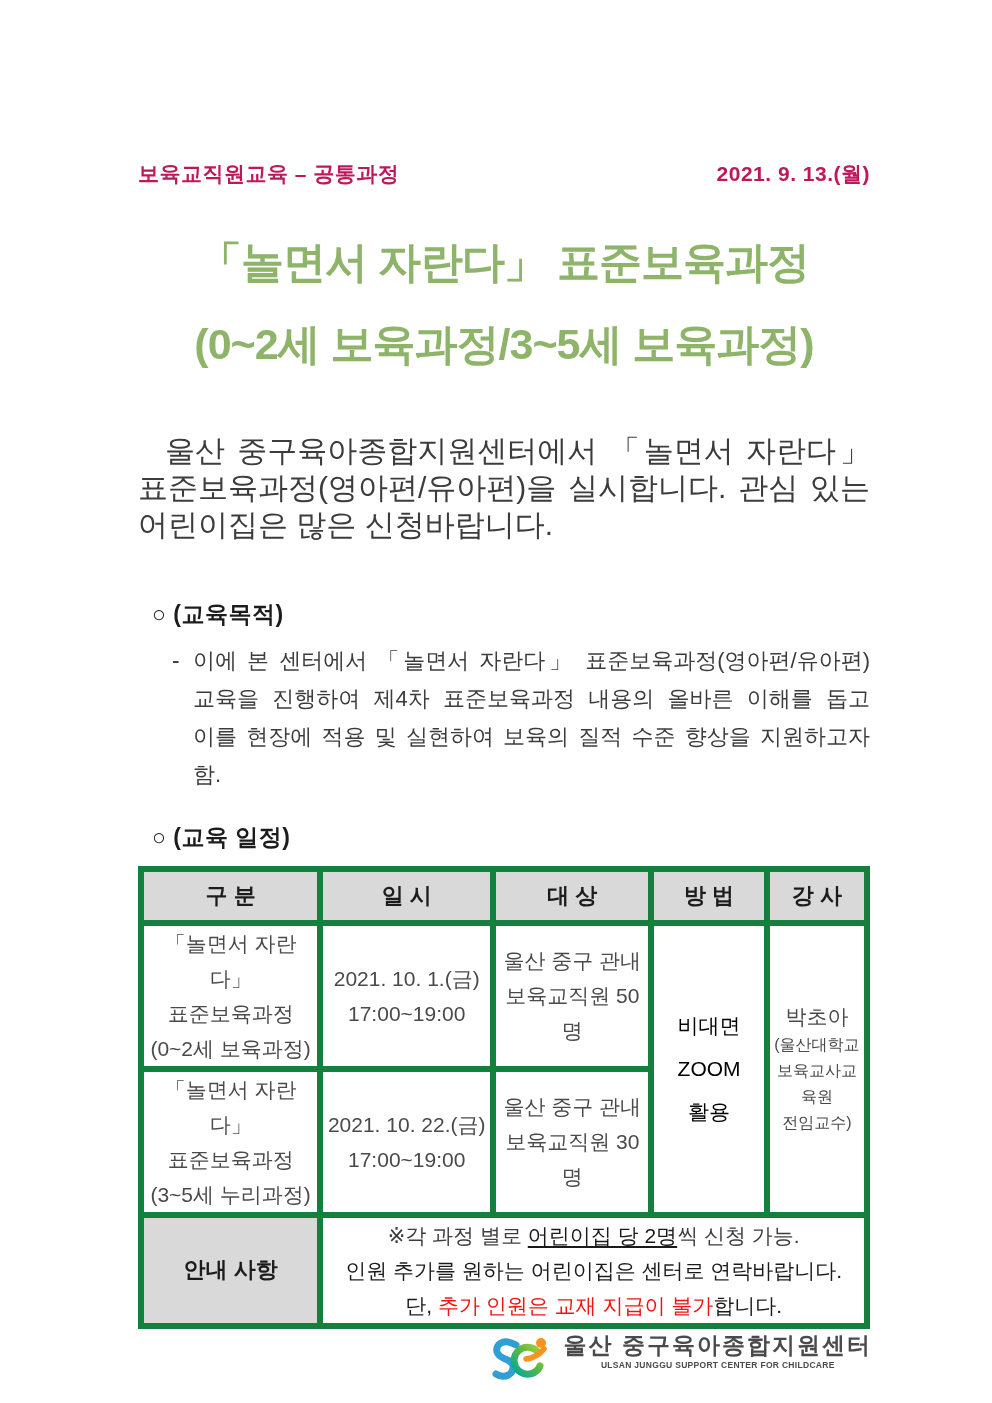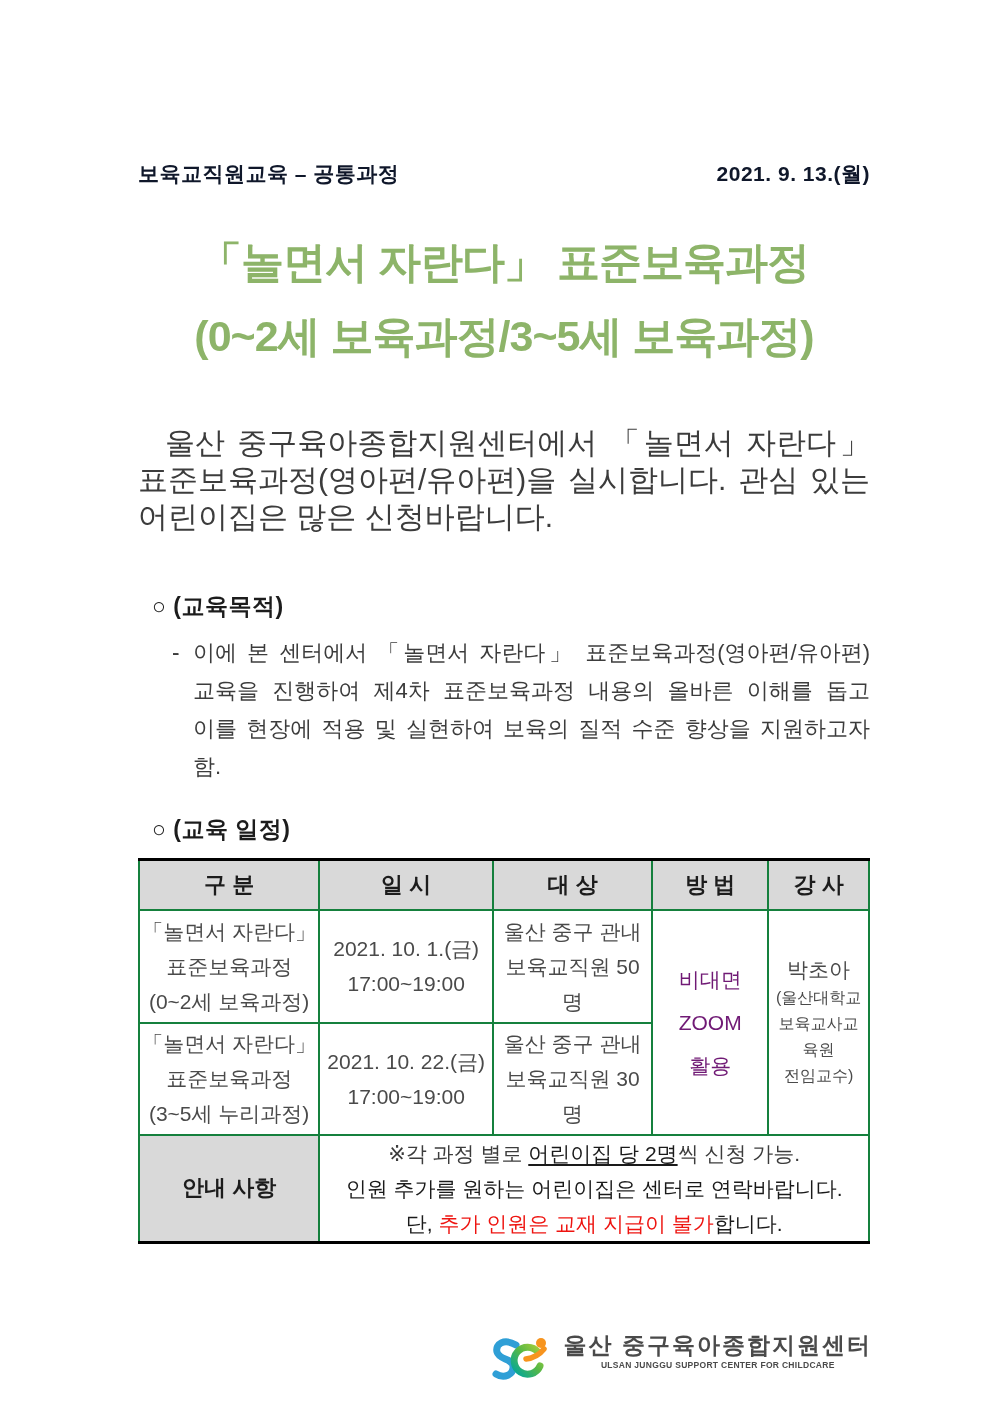--- a/index.html
+++ b/index.html
@@ -17,35 +17,35 @@
     left:138px; top:160px;
     width:732px;
   }
   
   .doc-header {
     display:flex;
     justify-content:space-between;
     align-items:flex-start;
     font-size:21px;
     font-weight:bold;
-    color:#0f172a;
+    color:#be185d;
     letter-spacing:0.5px;
     gap:36px;
   }
   
   .title-block { margin-top:48px; text-align:center; }
   .title-main {
     font-size:43px;
     font-weight:800;
     color:var(--accent-green,#8db469);
     letter-spacing:-1px;
     line-height:1.25;
   }
   .title-sub {
-    margin-top:20px;
+    margin-top:28px;
     font-size:43px;
     font-weight:800;
     color:var(--accent-green,#8db469);
     letter-spacing:-1px;
     line-height:1.25;
   }
   .intro {
     margin-top:60px;
     font-size:30px;
     line-height:37px;
@@ -81,21 +81,21 @@
   
   table.schedule {
     margin-top:13px;
     width:732px;
     border-collapse:collapse;
     table-layout:fixed;
     border-top:3px solid #000;
     border-bottom:3px solid #000;
   }
   table.schedule th, table.schedule td {
-    border:2px solid #15803d;
+    border:6px solid #15803d;
     text-align:center;
     vertical-align:middle;
     padding:0 2px;
   }
   table.schedule th {
     background:var(--table-header-bg,#d9d9d9);
     height:48px;
     font-size:22px;
     font-weight:bold;
     color:#1c1c1c;
@@ -106,21 +106,21 @@
   td.cell-multiline {
     white-space:pre-line;
     font-size:21px;
     line-height:35px;
     color:#4a4a4a;
   }
   td.cell-method {
     white-space:pre-line;
     font-size:21px;
     line-height:43px;
-    color:#701a75;
+    color:#000000;
   }
   td.cell-instructor { color:#4a4a4a; }
   .instructor-name { font-size:21px; line-height:30px; }
   .instructor-affiliation {
     white-space:pre-line;
     font-size:16px;
     line-height:26px;
   }
   tr.notice-row td { border-top:2px solid #000; }
   td.notice-label {

